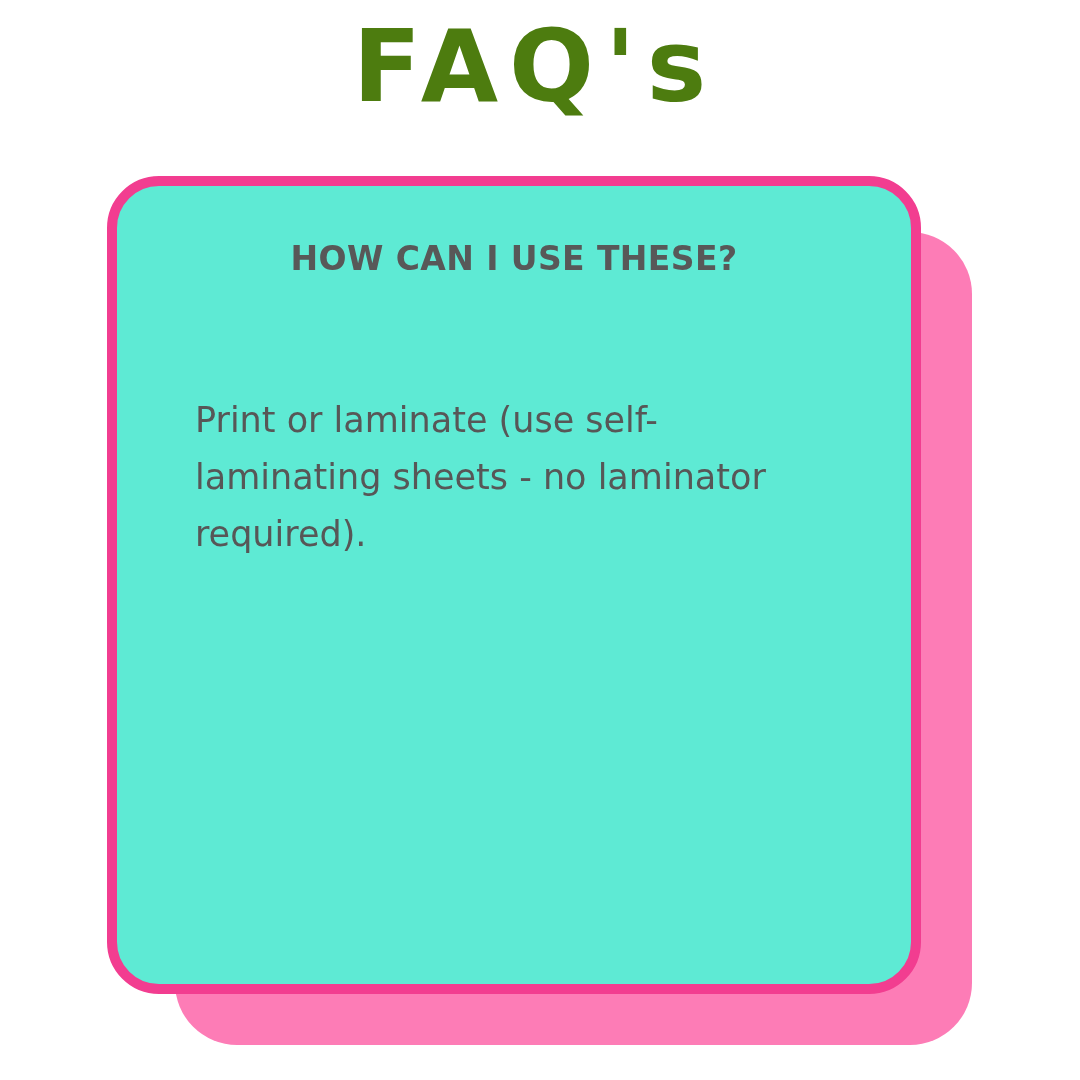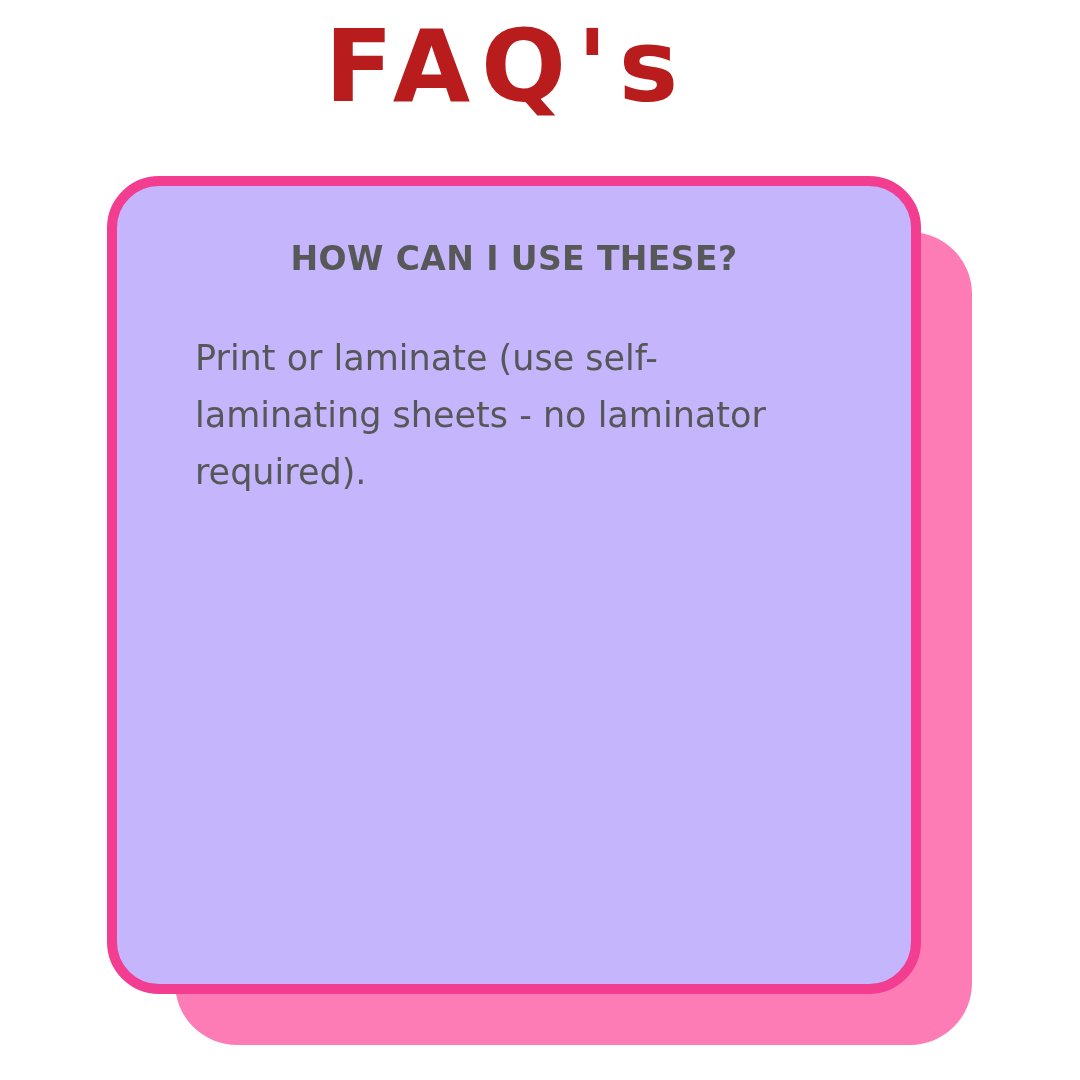--- a/index.html
+++ b/index.html
@@ -25,23 +25,24 @@
     position: absolute;
     top: 8px;
     left: 0;
     width: 1014px;
     text-align: center;
     font-family: "DejaVu Sans", sans-serif;
     font-weight: 700;
     font-size: 100px;
     line-height: 118px;
     letter-spacing: 11px;
-    color: #b91c1c;
+    color: #4d7c0f;
     white-space: nowrap;
     user-select: none;
+    padding-left: 28px;
   }
 
   
   .card-shadow {
     position: absolute;
     left: 175px;
     top: 232px;
     width: 797px;
     height: 813px;
     background: #FD7CB6;
@@ -50,21 +51,21 @@
   }
 
   
   .card-front {
     position: absolute;
     left: 107px;
     top: 176px;
     width: 814px;
     height: 818px;
     box-sizing: border-box;
-    background: #c4b5fd;
+    background: #5eead4;
     border: 10px solid #F23D90;
     border-radius: 52px;
     z-index: 2;
   }
 
   .card-inner {
     position: absolute;
     inset: 0;
     padding: 52px 70px 40px 70px;
     box-sizing: border-box;
@@ -76,21 +77,21 @@
     font-family: "DejaVu Sans", sans-serif;
     font-weight: 700;
     font-size: 33px;
     line-height: 42px;
     letter-spacing: 0.4px;
     color: #585858;
     white-space: nowrap;
   }
 
   .card-body {
-    margin-top: 50px;
+    margin-top: 112px;
     padding-left: 8px;
     padding-right: 42px;
   }
 
   .card-body p {
     margin: 0;
     font-family: "DejaVu Sans", sans-serif;
     font-weight: 400;
     font-size: 35px;
     line-height: 57px;

